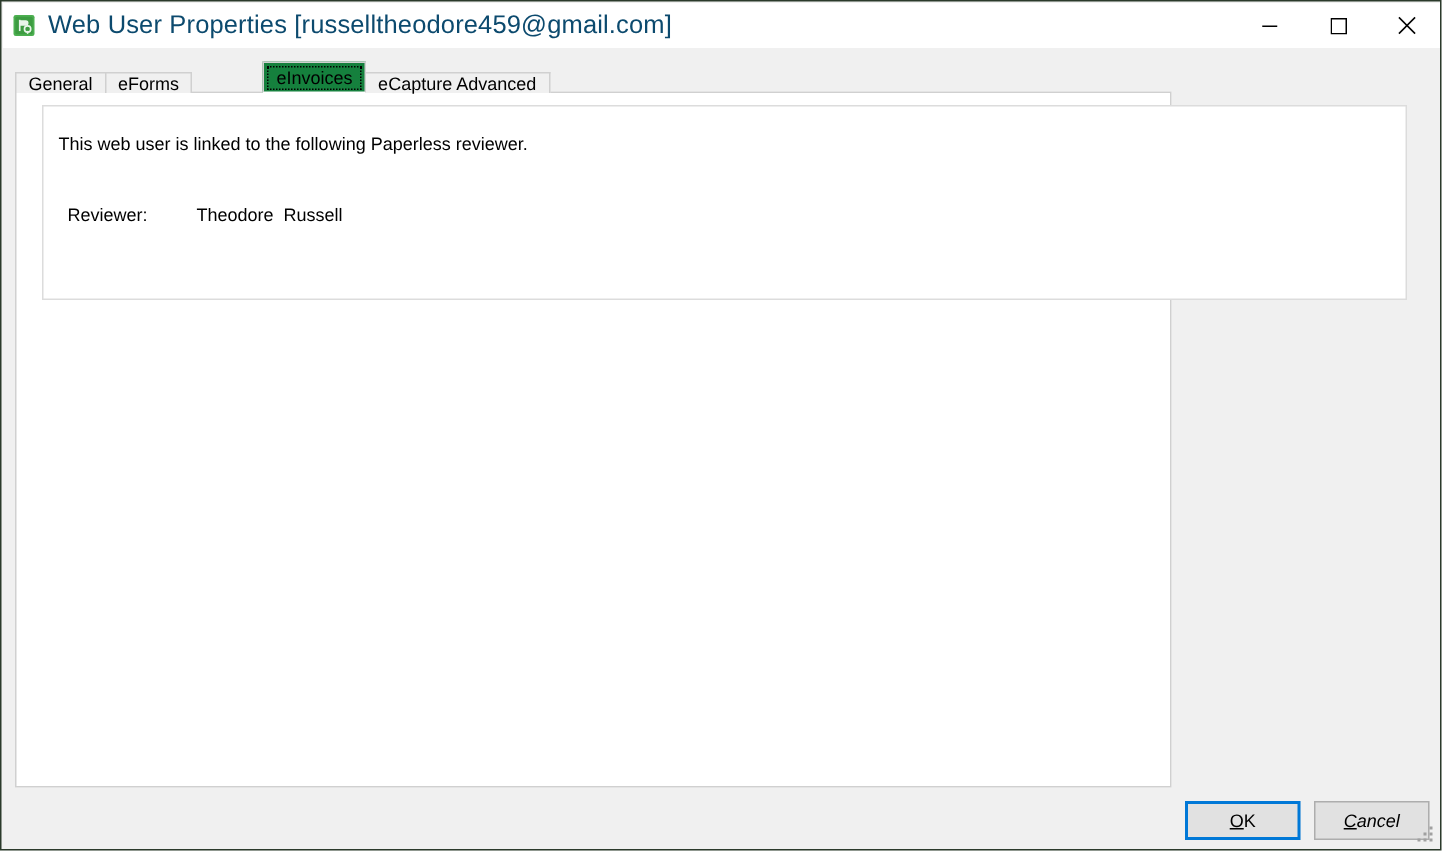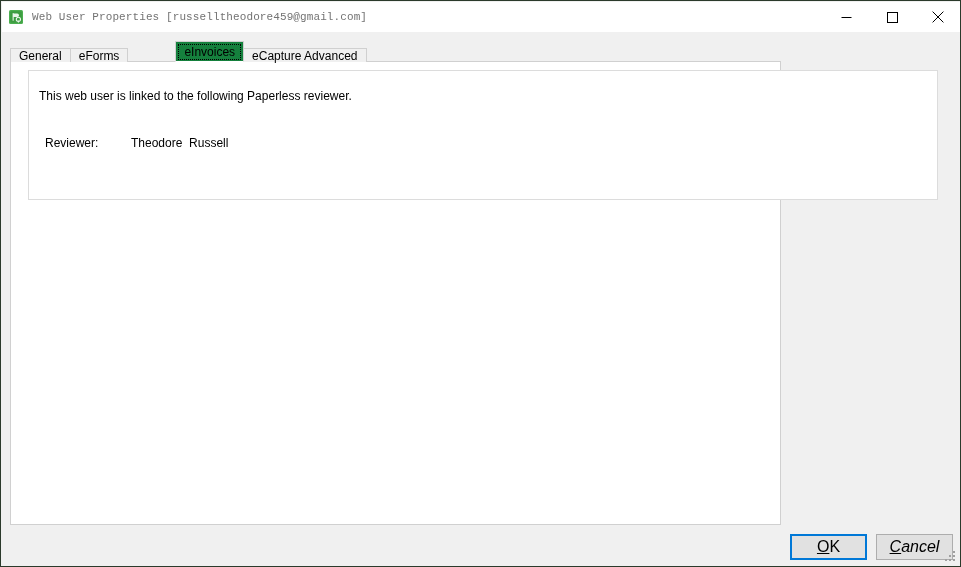--- a/index.html
+++ b/index.html
@@ -37,25 +37,24 @@
     align-items: center;
   }
   .title-icon {
     width: 16px; height: 16px;
     margin-left: 6px;
     margin-right: 8px;
     flex: 0 0 auto;
     position: relative;
   }
   .title-text {
-    font-size: 11px;
-    color: #737373;
+    font-size: 17px;
+    color: #0c4a6e;
     white-space: nowrap;
     letter-spacing: 0.1px;
-    font-family: Liberation Mono, monospace;
   }
   .caption-buttons {
     position: absolute;
     right: 0; top: 0;
     height: 30px;
     display: flex;
   }
   .cap-btn {
     width: 46px;
     height: 30px;
@@ -152,21 +151,21 @@
   }
   .reviewer-label { width: 62px; }
   .reviewer-value { white-space: pre; }
 
   
   .btn {
     position: absolute;
     box-sizing: border-box;
     height: 26px;
     font-family: "Liberation Sans", sans-serif;
-    font-size: 16px;
+    font-size: 12px;
     color: #000;
     background: #e1e1e1;
     border: 1px solid #adadad;
     display: flex;
     align-items: center;
     justify-content: center;
     padding: 0;
   }
   .btn.default {
     border: 2px solid #0078d7;

